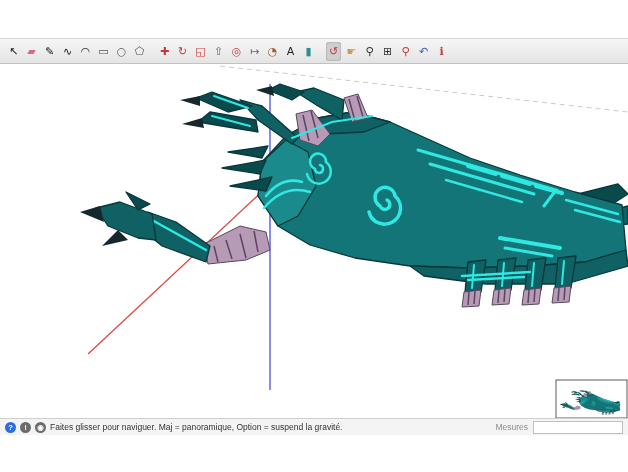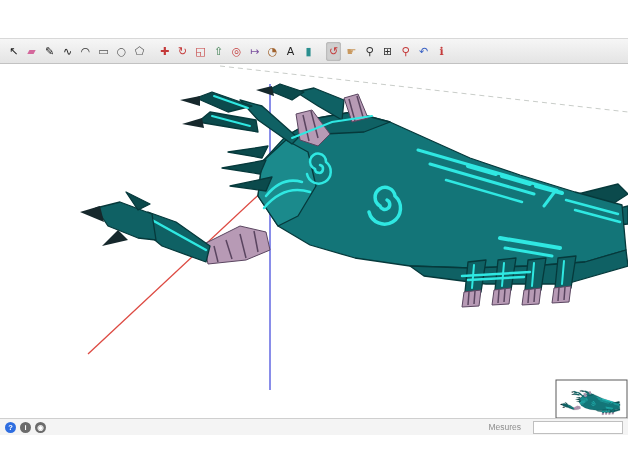--- a/index.html
+++ b/index.html
@@ -28,21 +28,21 @@
   .s-joint{stroke:var(--c-joint_stripe);stroke-width:1}
   .jstripe{stroke:var(--c-joint_stripe);stroke-width:1.5;fill:none}
   .s-cyan{stroke:var(--c-glow);fill:none;stroke-linecap:round}
 
   
   .statusbar{flex:0 0 17px;box-sizing:border-box;background:#f4f4f4;border-top:1px solid #cfcfcf;
              display:flex;align-items:center;gap:4px;padding:0 5px;font-size:8.5px;color:#333;}
   .status-icon{width:11px;height:11px;border-radius:50%;color:#fff;font-size:7.5px;line-height:11px;
                text-align:center;flex:0 0 auto;font-weight:bold;}
   .hint{white-space:nowrap;overflow:hidden;}
-  .measure-box{margin-left:auto;display:flex;align-items:center;gap:12px;}
+  .measure-box{margin-left:auto;display:flex;align-items:center;gap:5px;}
   .measure-label{color:#8e8e8e;}
   .measure-input{width:84px;height:11px;font-size:8.5px;border:1px solid #bfbfbf;background:#fff;
                  font-family:"Liberation Sans", sans-serif;padding:0 2px;}
 </style>
 </head>
 <body>
 
 <div class="frame">
 
   <div class="toolbar">
@@ -214,19 +214,20 @@
           <use href="#beast" transform="translate(551,381) scale(0.11)"></use>
         </g>
       </g>
     </svg>
   </div>
 
   <div class="statusbar">
     <span class="status-icon" style="background: rgb(46, 109, 224);">?</span>
     <span class="status-icon" style="background: rgb(107, 107, 107);">i</span>
     <span class="status-icon" style="background: rgb(107, 107, 107);">◉</span>
+    <span class="hint">Faites glisser pour naviguer. Maj = panoramique, Option =  suspend la gravité.</span>
     <span class="measure-box">
       <span class="measure-label">Mesures</span>
       <input class="measure-input" type="text" value="" style="">
     </span>
   </div>
 
 </div>
 
 </body></html>

